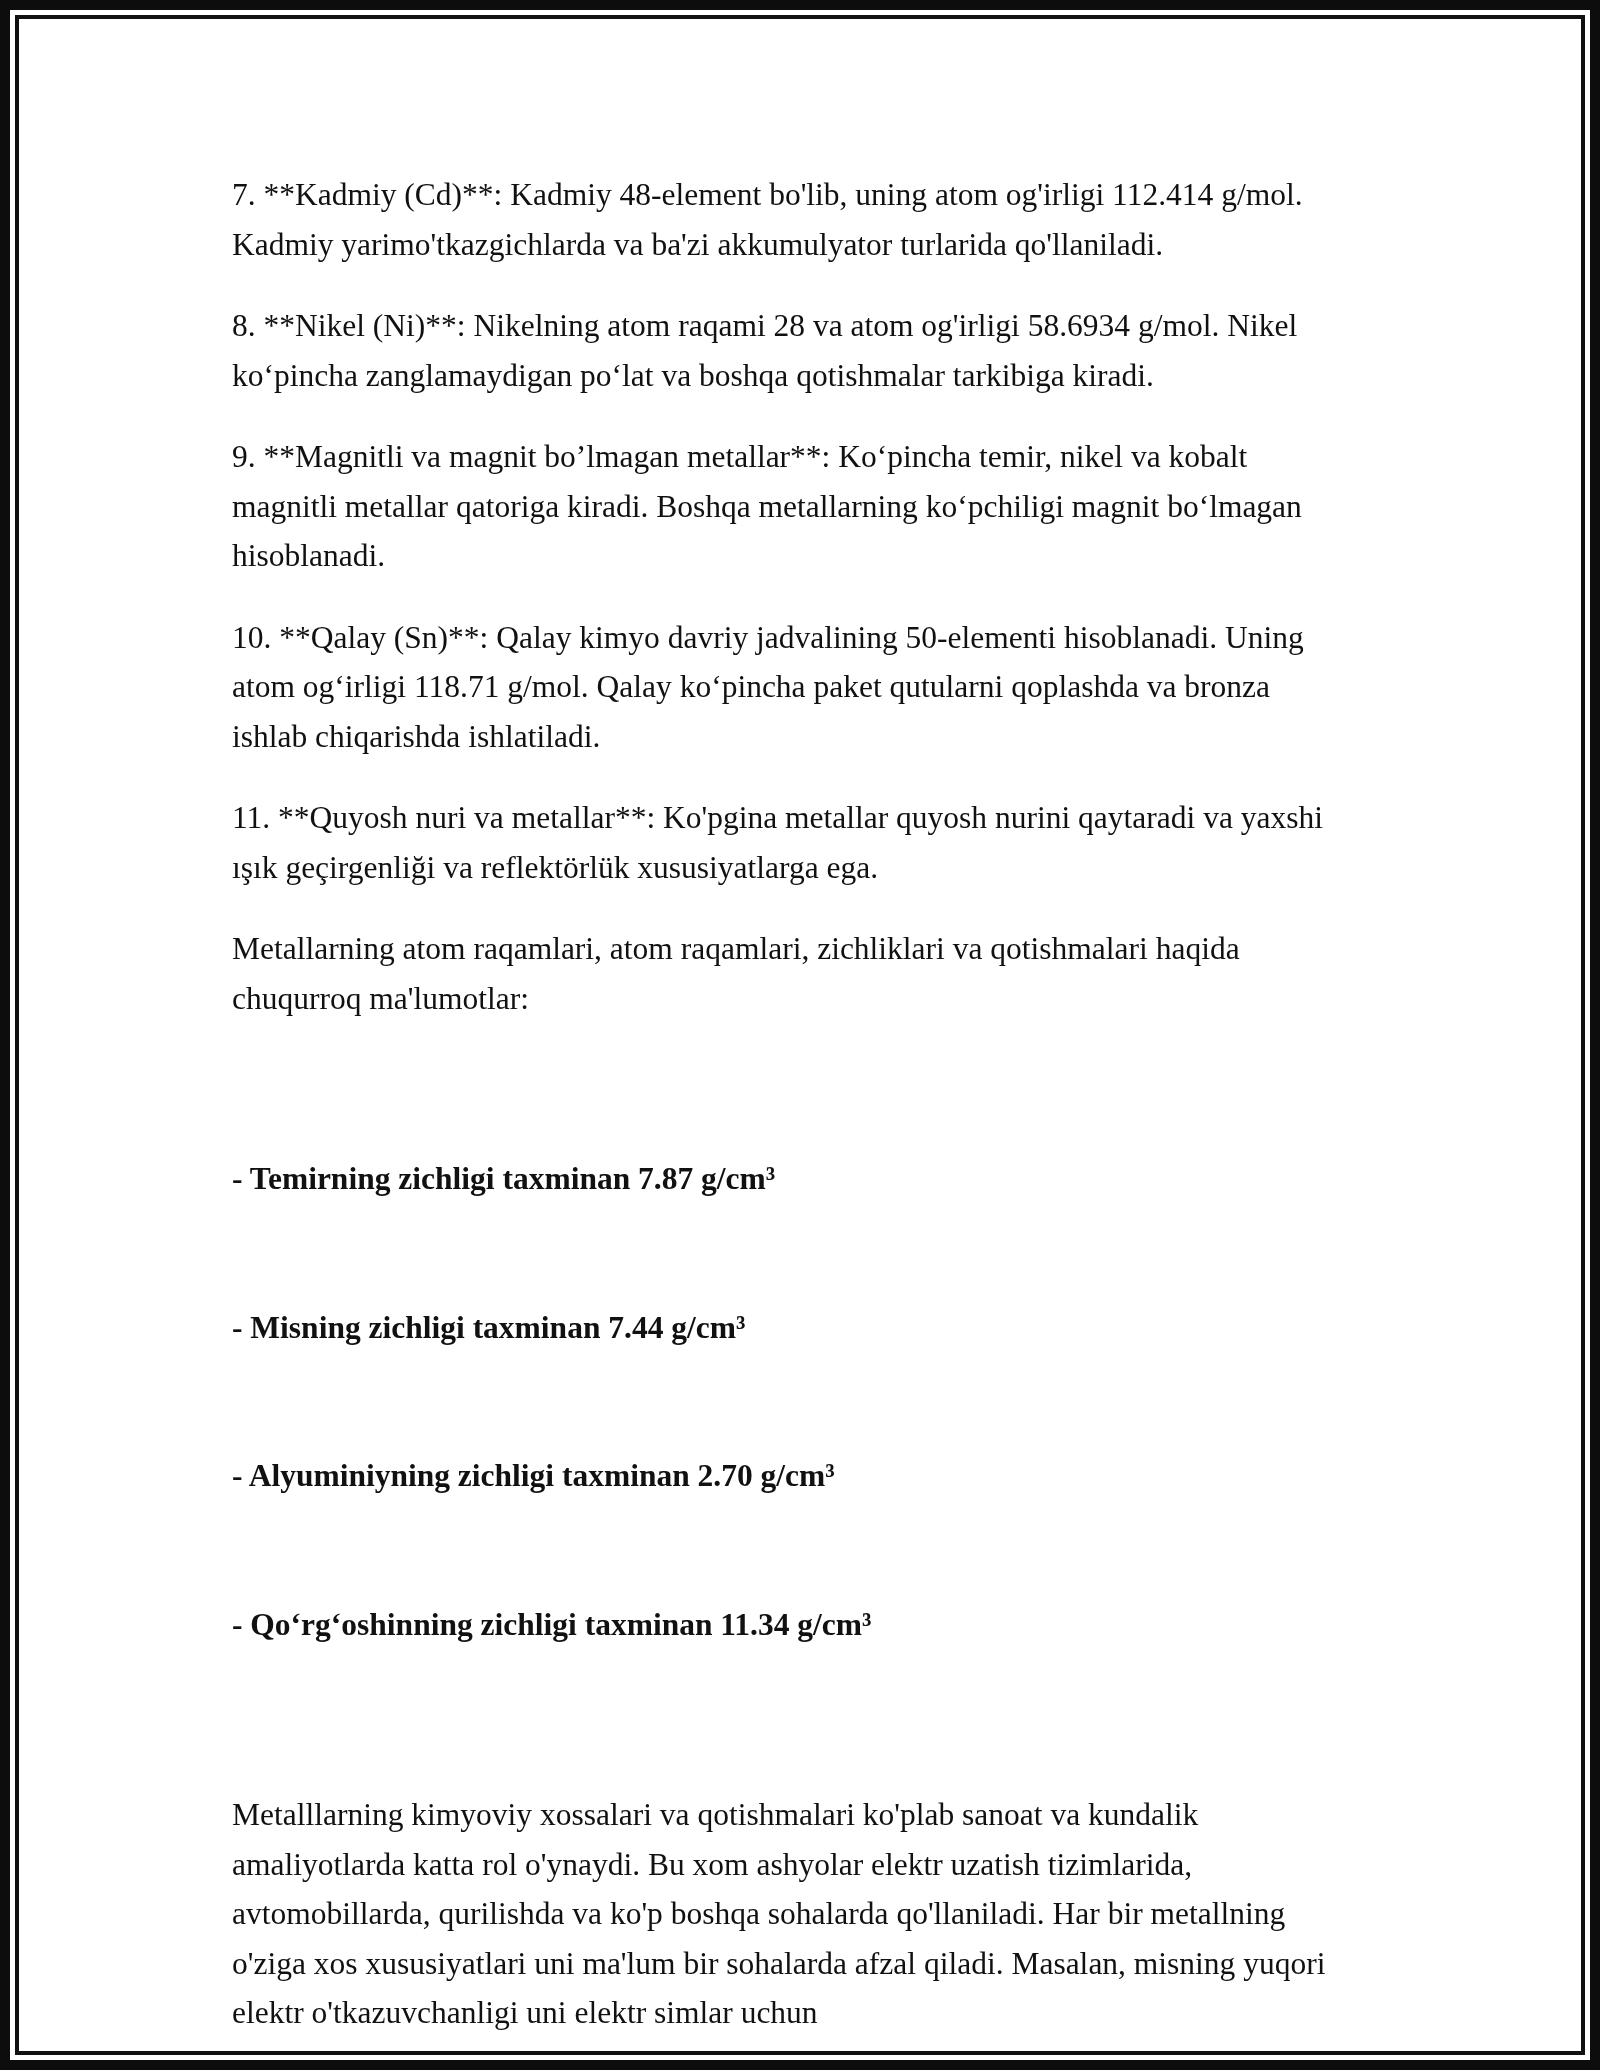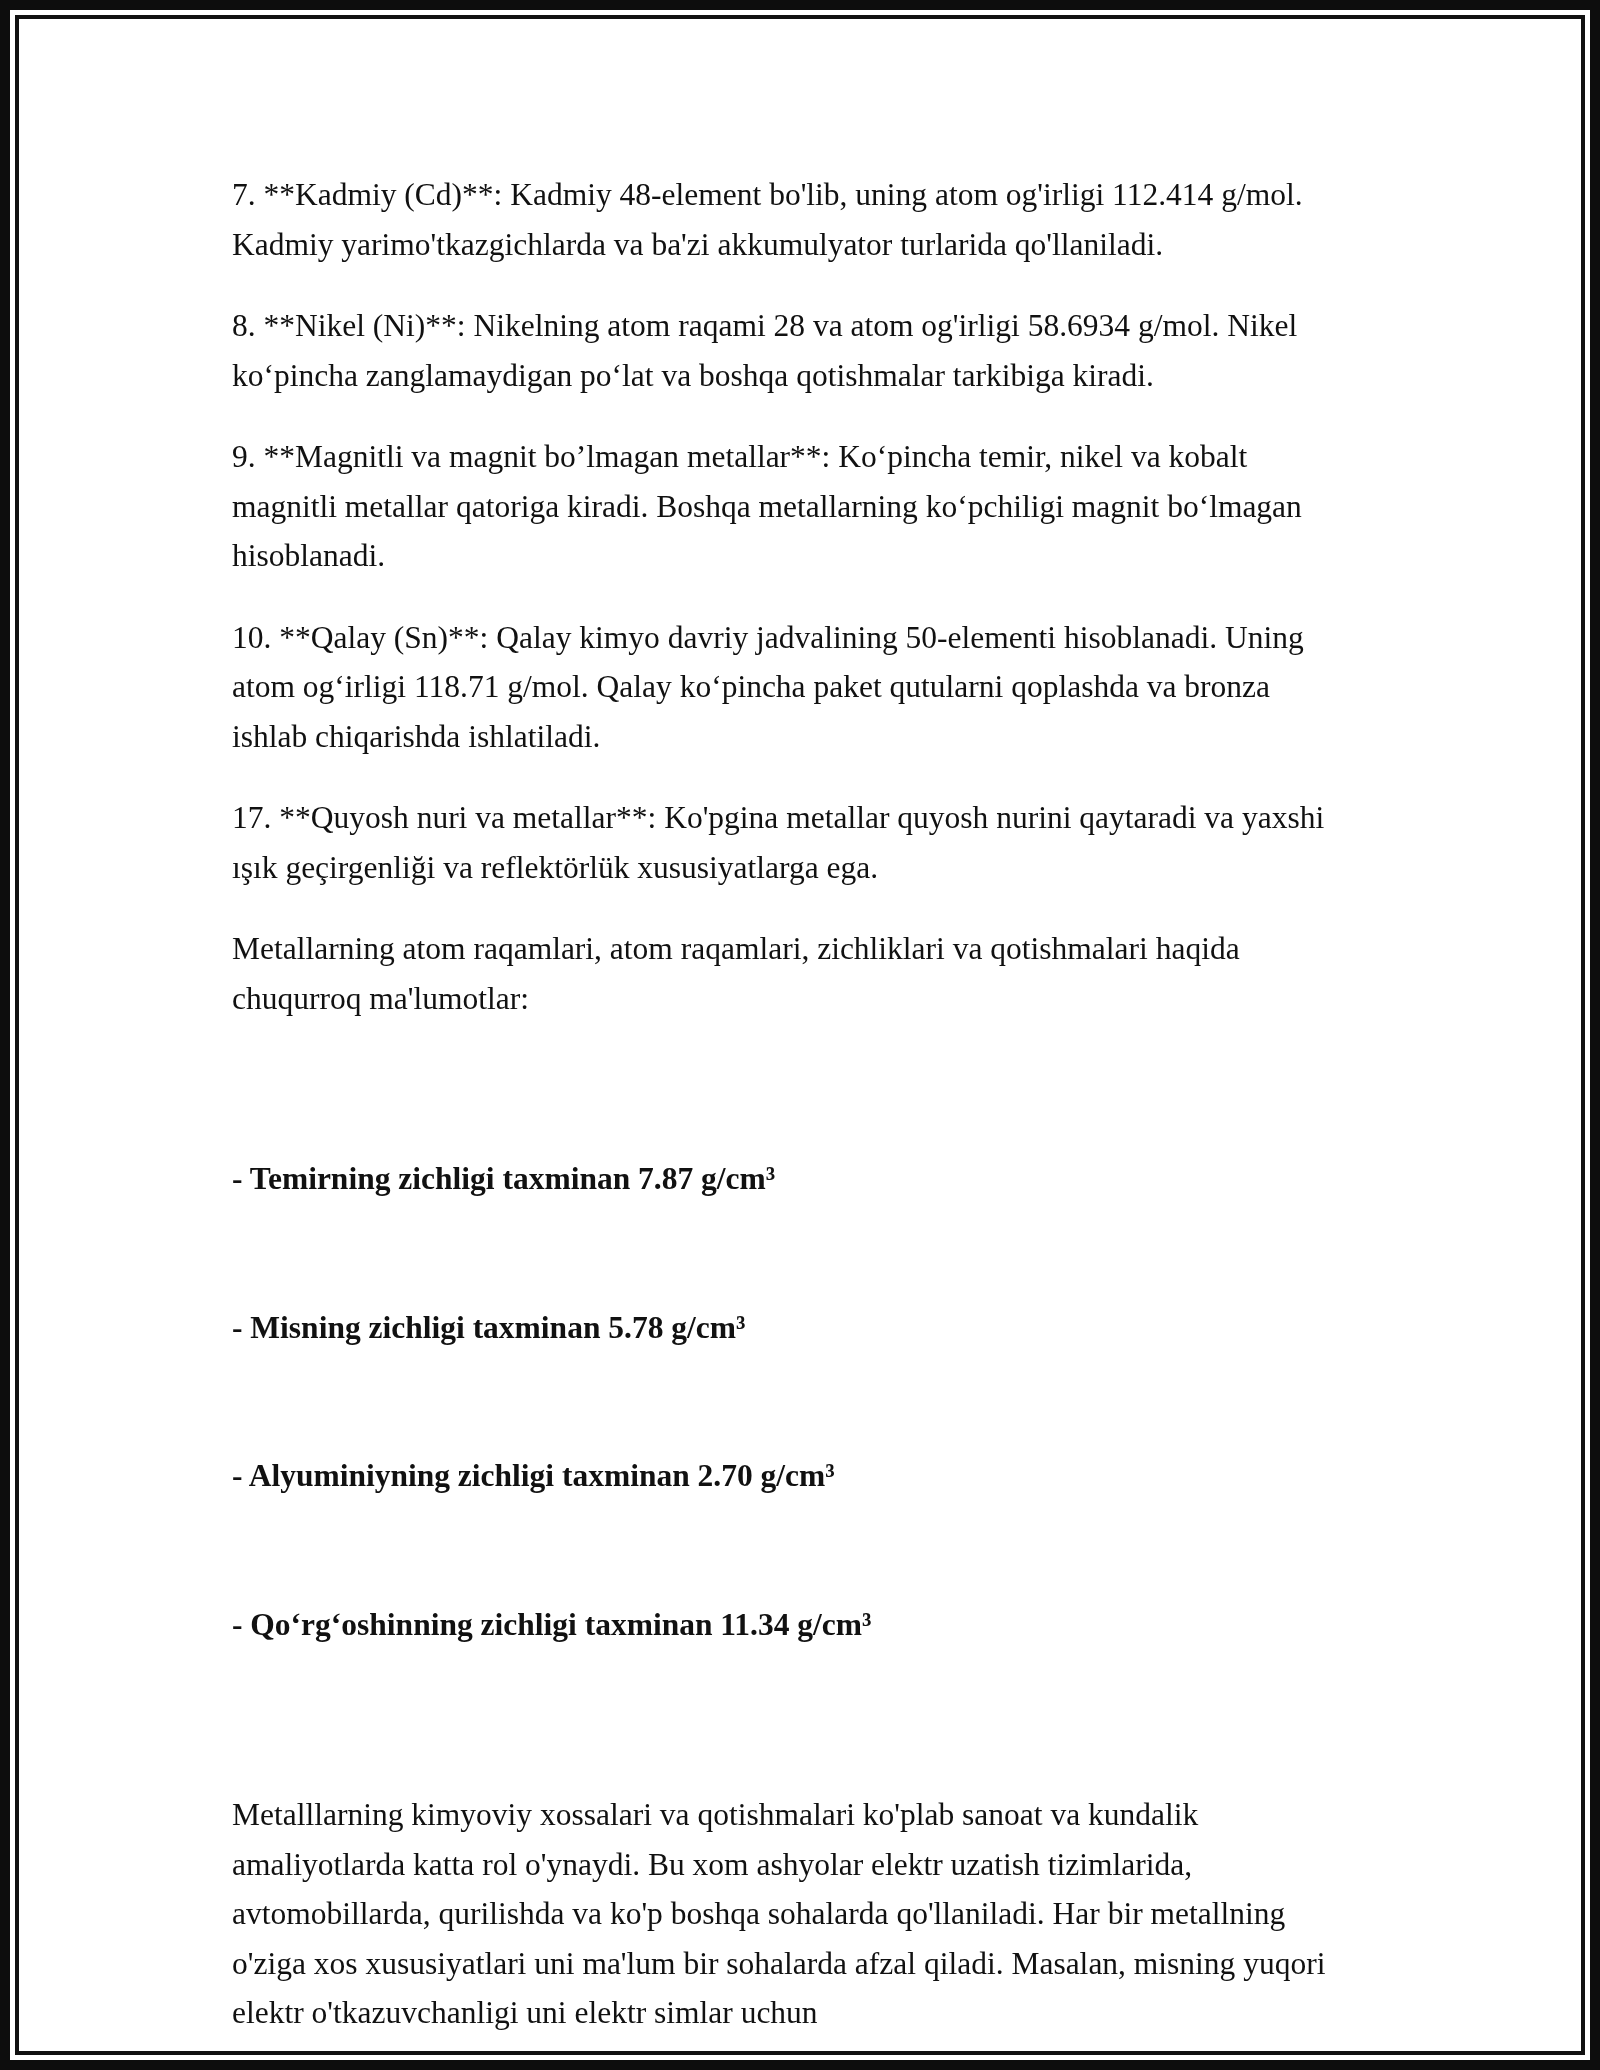--- a/index.html
+++ b/index.html
@@ -80,27 +80,27 @@
     <div class="doc-body">
 
       <p class="para">7. **Kadmiy (Cd)**: Kadmiy 48-element bo'lib, uning atom og'irligi 112.414 g/mol. Kadmiy yarimo'tkazgichlarda va ba'zi akkumulyator turlarida qo'llaniladi.</p>
 
       <p class="para">8. **Nikel (Ni)**: Nikelning atom raqami 28 va atom og'irligi 58.6934 g/mol. Nikel ko‘pincha zanglamaydigan po‘lat va boshqa qotishmalar tarkibiga kiradi.</p>
 
       <p class="para">9. **Magnitli va magnit bo’lmagan metallar**: Ko‘pincha temir, nikel va kobalt magnitli metallar qatoriga kiradi. Boshqa metallarning ko‘pchiligi magnit bo‘lmagan hisoblanadi.</p>
 
       <p class="para">10. **Qalay (Sn)**: Qalay kimyo davriy jadvalining 50-elementi hisoblanadi. Uning atom og‘irligi 118.71 g/mol. Qalay ko‘pincha paket qutularni qoplashda va bronza ishlab chiqarishda ishlatiladi.</p>
 
-      <p class="para">17. **Quyosh nuri va metallar**: Ko'pgina metallar quyosh nurini qaytaradi va yaxshi ışık geçirgenliği va reflektörlük xususiyatlarga ega.</p>
+      <p class="para">11. **Quyosh nuri va metallar**: Ko'pgina metallar quyosh nurini qaytaradi va yaxshi ışık geçirgenliği va reflektörlük xususiyatlarga ega.</p>
 
       <p class="para">Metallarning atom raqamlari, atom raqamlari, zichliklari va qotishmalari haqida chuqurroq ma'lumotlar:</p>
 
       <div class="list-block">
         <p class="list-line">- Temirning zichligi taxminan 7.87 g/cm³</p>
-        <p class="list-line">- Misning zichligi taxminan 5.78 g/cm³</p>
+        <p class="list-line">- Misning zichligi taxminan 7.44 g/cm³</p>
         <p class="list-line">- Alyuminiyning zichligi taxminan 2.70 g/cm³</p>
         <p class="list-line">- Qo‘rg‘oshinning zichligi taxminan 11.34 g/cm³</p>
       </div>
 
       <div class="spacer-sm"></div>
 
       <p class="para">Metalllarning kimyoviy xossalari va qotishmalari ko'plab sanoat va kundalik amaliyotlarda katta rol o'ynaydi. Bu xom ashyolar elektr uzatish tizimlarida, avtomobillarda, qurilishda va ko'p boshqa sohalarda qo'llaniladi. Har bir metallning o'ziga xos xususiyatlari uni ma'lum bir sohalarda afzal qiladi. Masalan, misning yuqori elektr o'tkazuvchanligi uni elektr simlar uchun</p>
 
     </div>
   </div>

